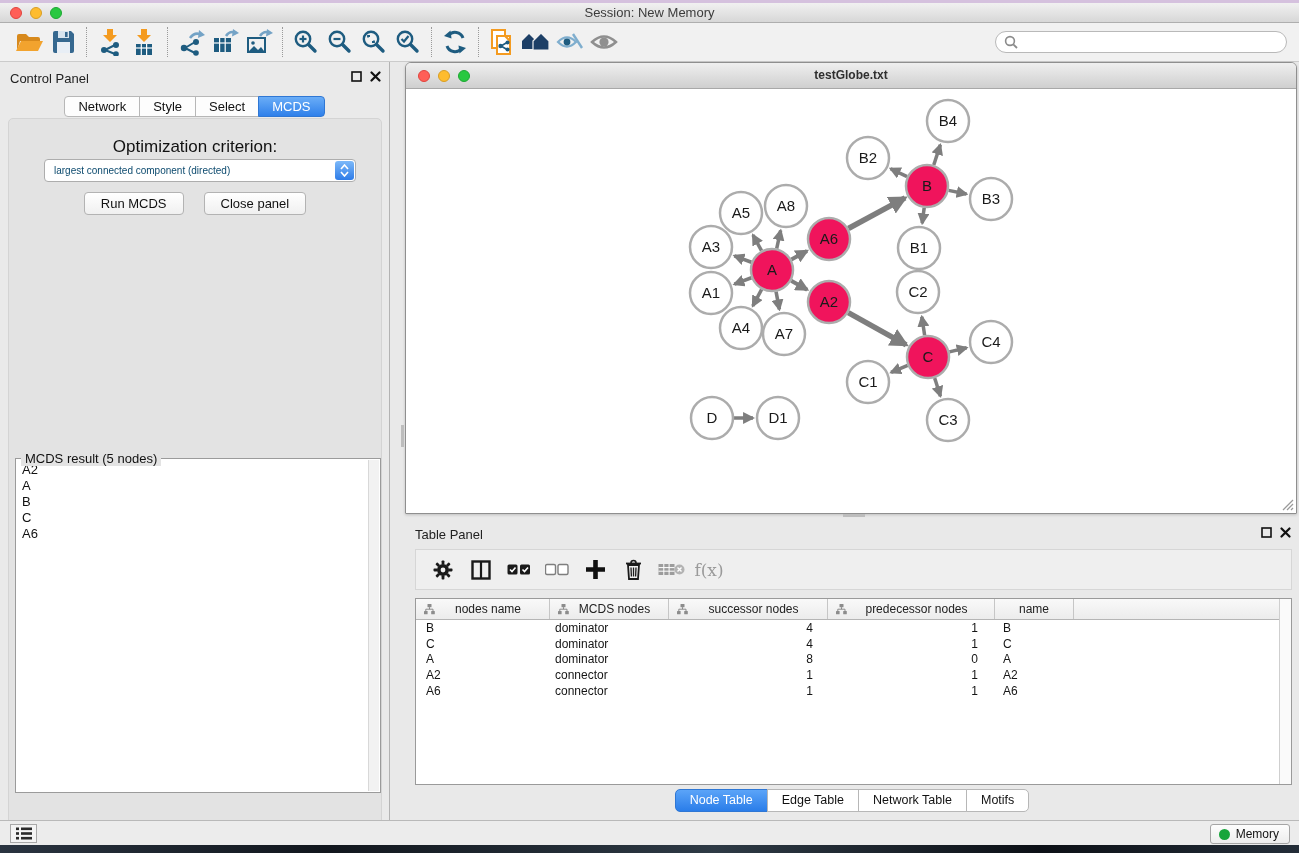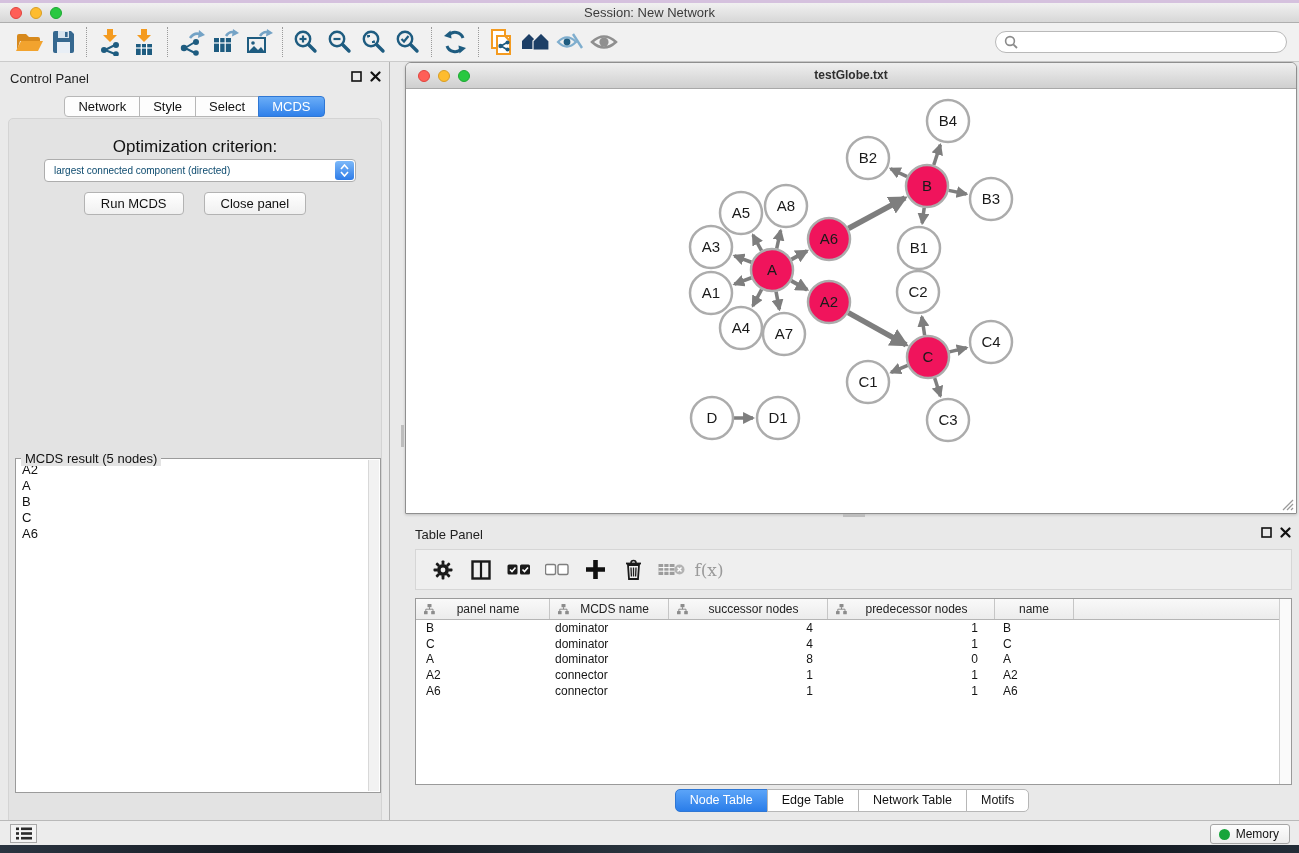--- a/index.html
+++ b/index.html
@@ -116,21 +116,21 @@
 
 <div id="app">
   <div class="top-strip"></div>
 
   <div class="titlebar">
     <div class="lights">
       <span class="light lr"></span>
       <span class="light ly"></span>
       <span class="light lg"></span>
     </div>
-    <span class="wtitle">Session: New Network</span>
+    <span class="wtitle">Session: New Memory</span>
   </div>
 
   <div class="toolbar">
     <span class="tbi">
       <svg width="30" height="24" viewBox="0 0 30 24">
           <path d="M3 21 V6 q0-2 2-2 h7 l3 3 h9 q2 0 2 2 v2 H6 Z" fill="#d7891c"></path>
           <path d="M2 21 L7 11 H29 L24 21 Z" fill="#f2a32e"></path>
         </svg>
     </span>
     <span class="tbi">
@@ -543,30 +543,30 @@
     </div>
     <div class="ttable">
       <div class="thead" id="tbl-head">
           <div class="th" style="width: 134px;">
             <svg class="treeico" width="11" height="11" viewBox="0 0 11 11" style="flex:none">
               <rect x="3.5" y="0" width="4" height="3.2" rx="0.5" fill="#8c8c8c"></rect>
               <rect x="0" y="7" width="3.6" height="3.2" rx="0.5" fill="#8c8c8c"></rect>
               <rect x="7.2" y="7" width="3.6" height="3.2" rx="0.5" fill="#8c8c8c"></rect>
               <path d="M5.5 3.2 V5.2 M1.8 7 V5.2 H9 V7" stroke="#8c8c8c" fill="none"></path>
             </svg>
-            <span class="thlab">panel name</span>
+            <span class="thlab">nodes name</span>
           </div>
           <div class="th" style="width: 119px;">
             <svg class="treeico" width="11" height="11" viewBox="0 0 11 11" style="flex:none">
               <rect x="3.5" y="0" width="4" height="3.2" rx="0.5" fill="#8c8c8c"></rect>
               <rect x="0" y="7" width="3.6" height="3.2" rx="0.5" fill="#8c8c8c"></rect>
               <rect x="7.2" y="7" width="3.6" height="3.2" rx="0.5" fill="#8c8c8c"></rect>
               <path d="M5.5 3.2 V5.2 M1.8 7 V5.2 H9 V7" stroke="#8c8c8c" fill="none"></path>
             </svg>
-            <span class="thlab">MCDS name</span>
+            <span class="thlab">MCDS nodes</span>
           </div>
           <div class="th" style="width: 159px;">
             <svg class="treeico" width="11" height="11" viewBox="0 0 11 11" style="flex:none">
               <rect x="3.5" y="0" width="4" height="3.2" rx="0.5" fill="#8c8c8c"></rect>
               <rect x="0" y="7" width="3.6" height="3.2" rx="0.5" fill="#8c8c8c"></rect>
               <rect x="7.2" y="7" width="3.6" height="3.2" rx="0.5" fill="#8c8c8c"></rect>
               <path d="M5.5 3.2 V5.2 M1.8 7 V5.2 H9 V7" stroke="#8c8c8c" fill="none"></path>
             </svg>
             <span class="thlab">successor nodes</span>
           </div>

